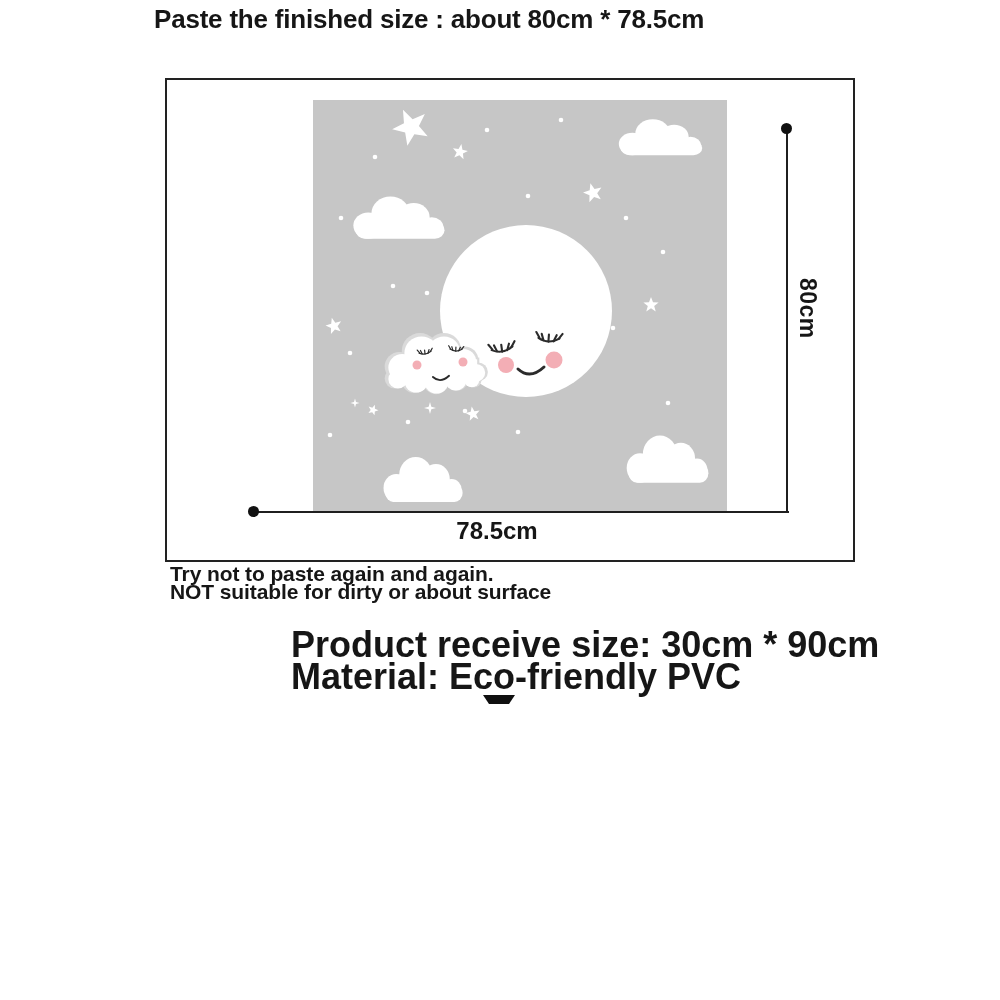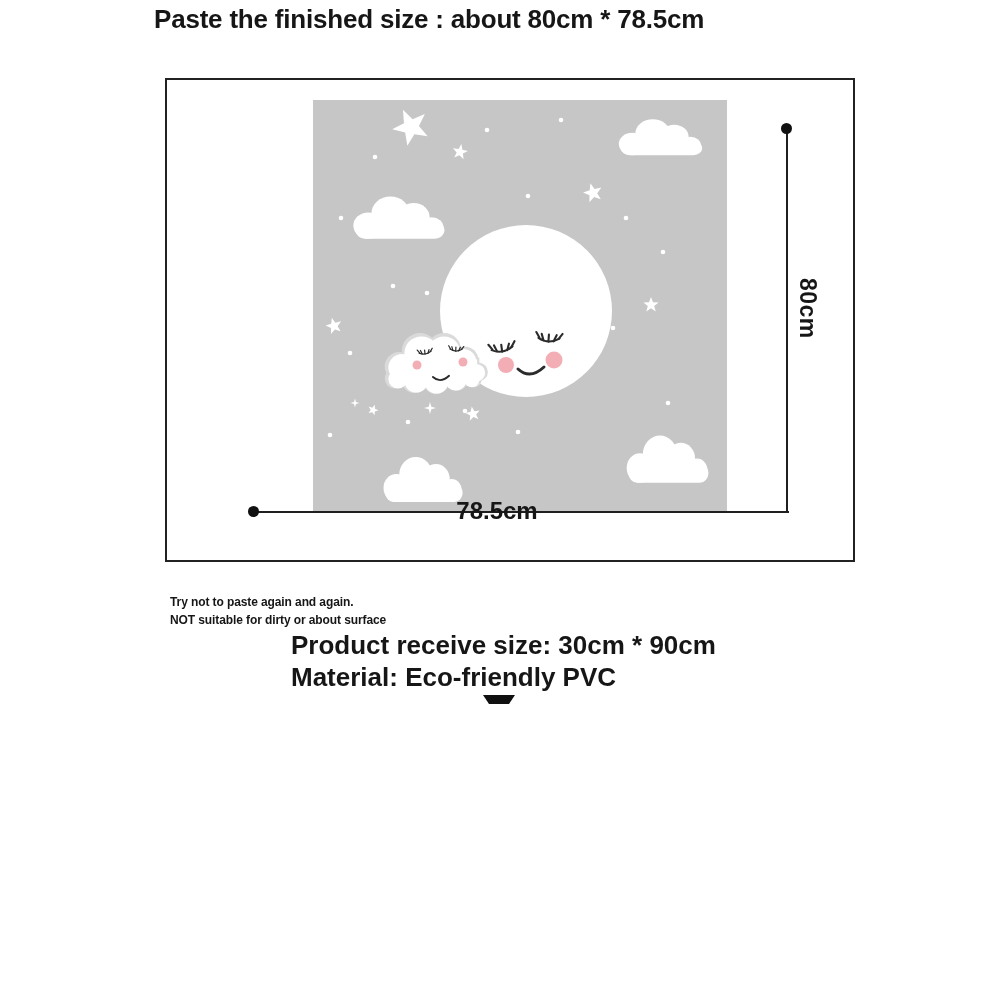--- a/index.html
+++ b/index.html
@@ -10,23 +10,23 @@
   .spec-box{left:165px;top:78px;width:690px;height:484px;border:2px solid var(--box-border,#222);
             background:#fff;box-sizing:border-box;}
   .sticker-square{left:146px;top:20px;width:414px;height:411px;}
   .dim-line{background:#1f1f1f;}
   .dim-vline{left:619px;top:48px;width:2px;height:384px;}
   .dim-hline{left:86px;top:431px;width:536px;height:2px;}
   .dim-dot{width:11px;height:11px;border-radius:50%;background:#111;}
   .dot-v{left:614px;top:43px;}
   .dot-h{left:81px;top:426px;}
   .label-80{left:627px;top:198px;writing-mode:vertical-rl;font-size:23px;font-weight:600;letter-spacing:0.5px;}
-  .label-785{left:255px;top:417px;width:150px;text-align:center;font-size:24px;font-weight:600;}
-  .notes{left:170px;top:565px;font-size:12px;font-weight:700;line-height:18px;letter-spacing:-0.1px;margin-top:28px;}
-  .product{left:291px;top:629px;font-size:26px;font-weight:600;line-height:32px;white-space:nowrap;}
+  .label-785{left:255px;top:437px;width:150px;text-align:center;font-size:24px;font-weight:600;}
+  .notes{left:170px;top:565px;font-size:21px;font-weight:700;line-height:18px;letter-spacing:-0.1px;}
+  .product{left:291px;top:629px;font-size:36px;font-weight:600;line-height:32px;white-space:nowrap;}
   .down-arrow{left:483px;top:695px;width:0;height:0;border-left:16px solid transparent;
               border-right:16px solid transparent;border-top:24px solid #101010;}
   .sheet-panel{left:192px;top:740px;width:654px;height:217px;background:var(--sticker-bg,#c6c6c6);
                border:2px solid var(--panel-border,#4d4d4d);box-sizing:border-box;}
   .sheet-panel svg{display:block;}
   .label-30{left:852px;top:840px;font-size:17px;font-weight:600;}
   .label-90{left:458px;top:965px;width:130px;text-align:left;font-size:23px;font-weight:600;margin-top:33px;}
 </style>
 </head>
 <body>

